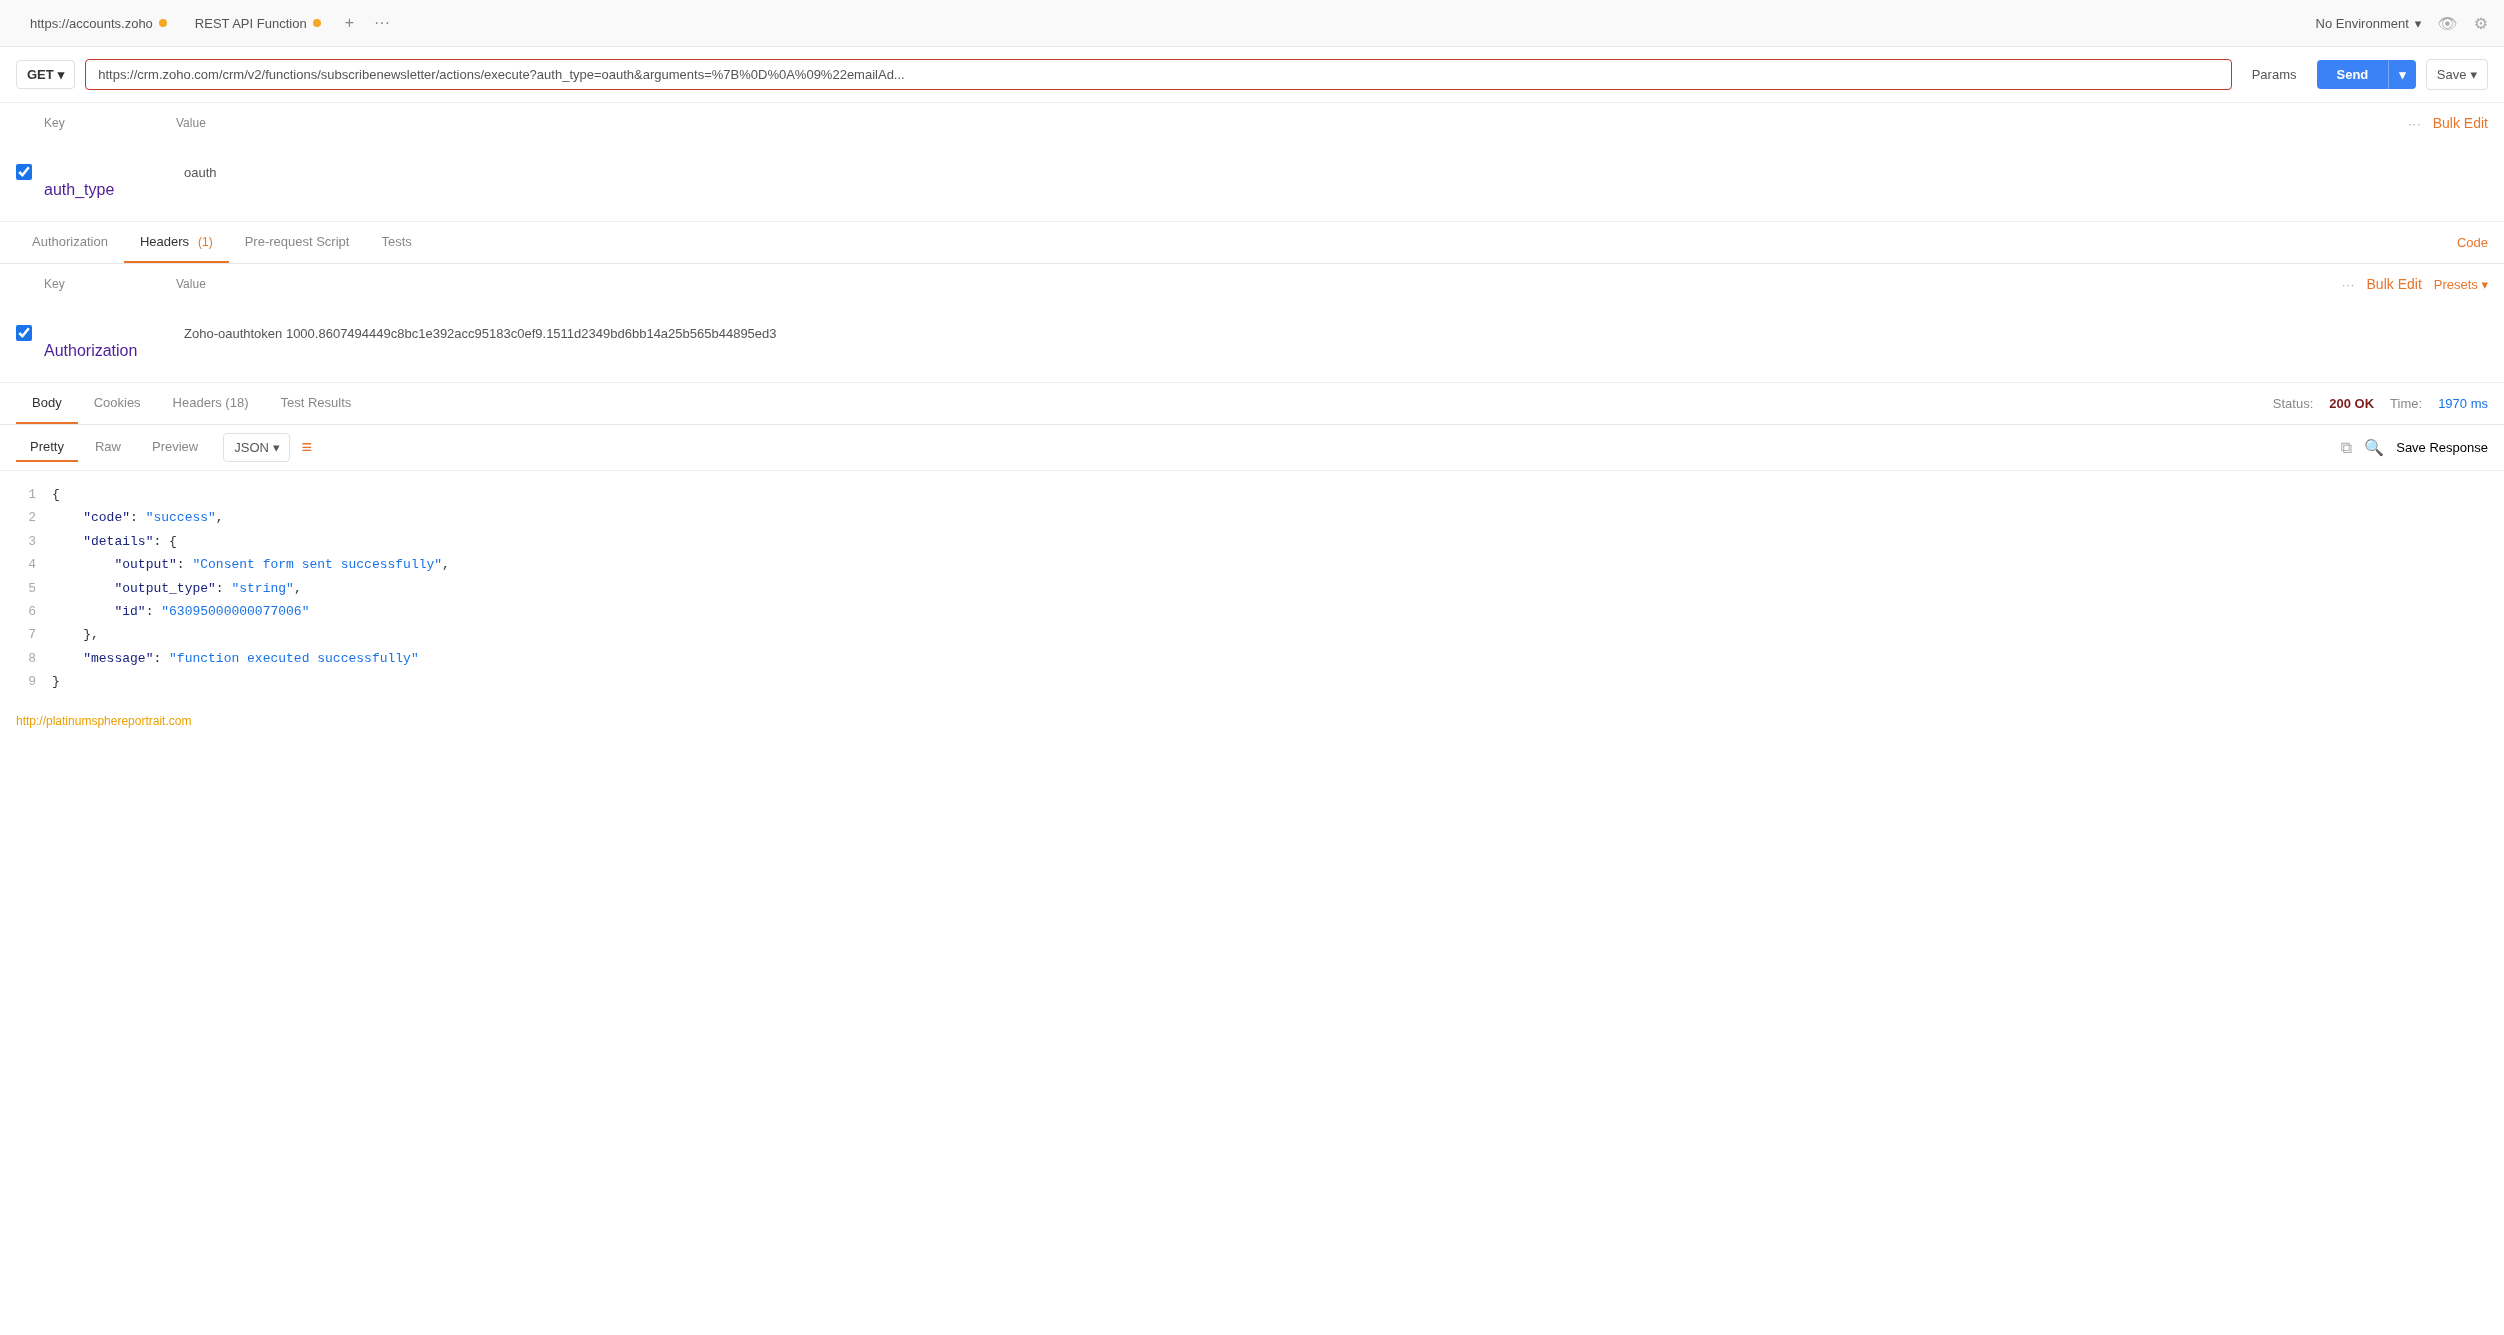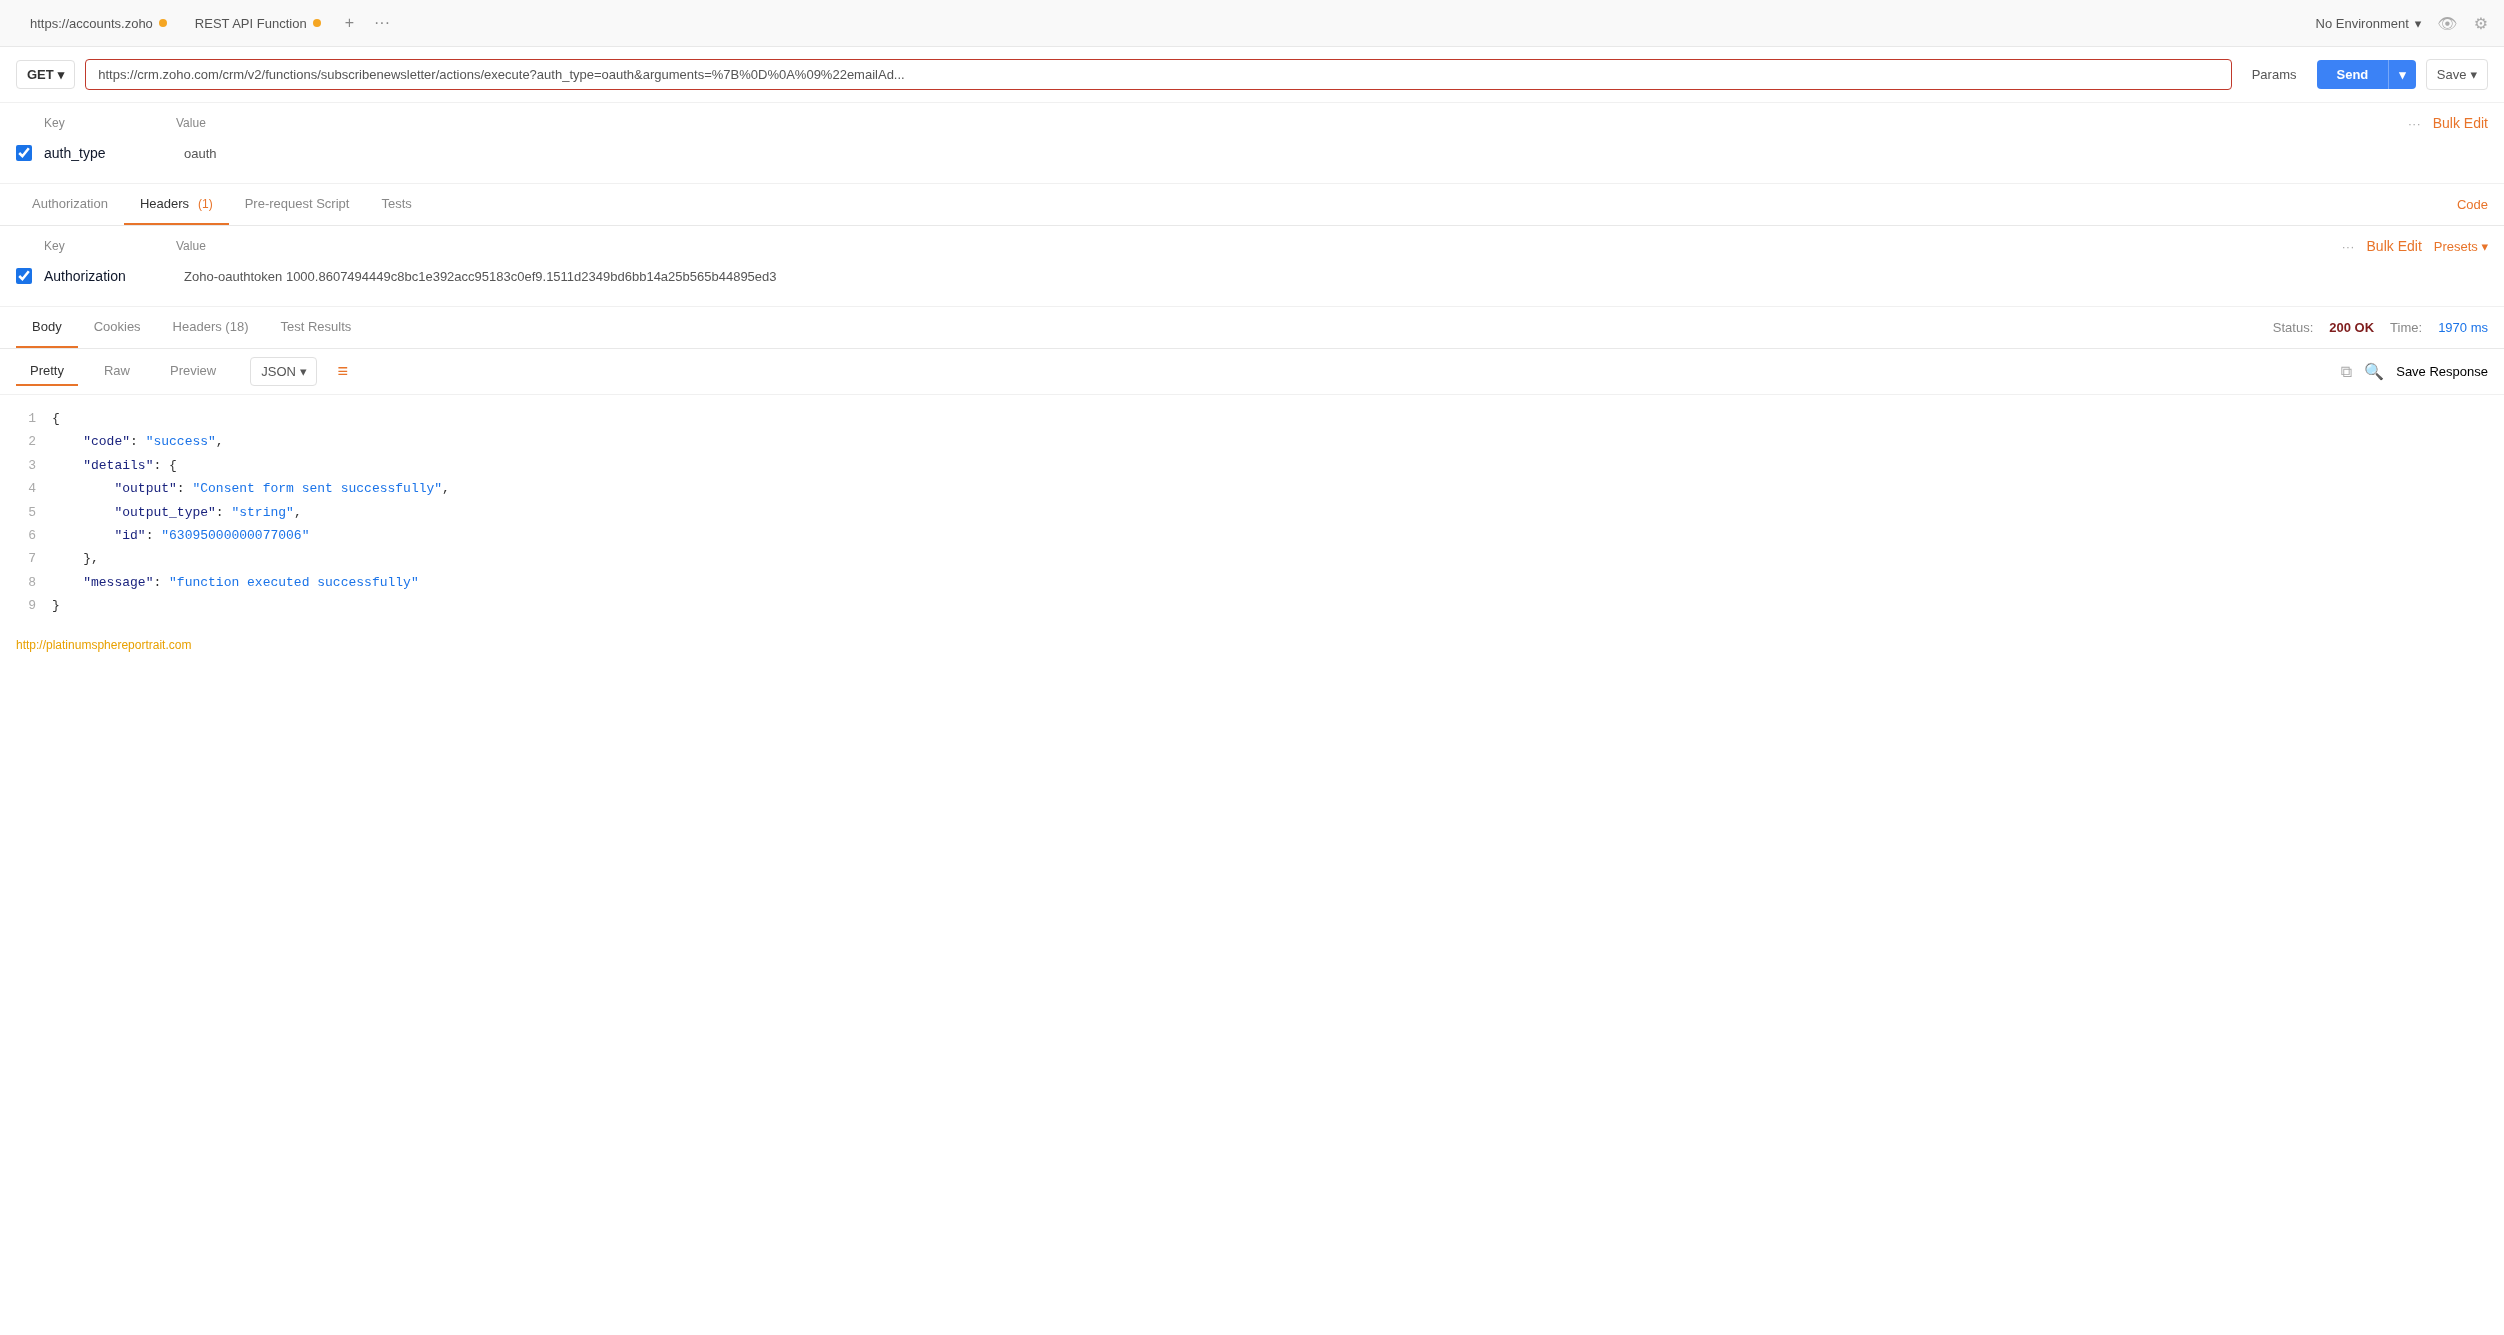--- a/index.html
+++ b/index.html
@@ -180,22 +180,23 @@
     }
     .checkbox {
       width: 16px;
       height: 16px;
       margin-right: 12px;
       accent-color: #1a73e8;
       flex-shrink: 0;
     }
     .param-key {
       width: 140px;
-      font-size: 14px;
-      color: #0f172a;
+      font-size: 16px;
+      color: #4c1d95;
+      margin-top: 36px;
     }
     .param-value {
       flex: 1;
       font-size: 13px;
       color: #555;
       white-space: nowrap;
       overflow: hidden;
       text-overflow: ellipsis;
     }
 
@@ -300,21 +301,21 @@
     .status-label { color: #888; }
     .status-value { color: #7f1d1d; font-weight: 600; }
     .time-label { color: #888; }
     .time-value { color: #1a73e8; font-weight: 500; }
 
     
     .json-subtabs {
       display: flex;
       align-items: center;
       padding: 8px 16px;
-      gap: 12px;
+      gap: 3px;
       border-bottom: 1px solid #f0f0f0;
     }
     .json-subtab {
       padding: 6px 14px;
       font-size: 13px;
       color: #888;
       cursor: pointer;
       border-bottom: 2px solid transparent;
     }
     .json-subtab.active {

